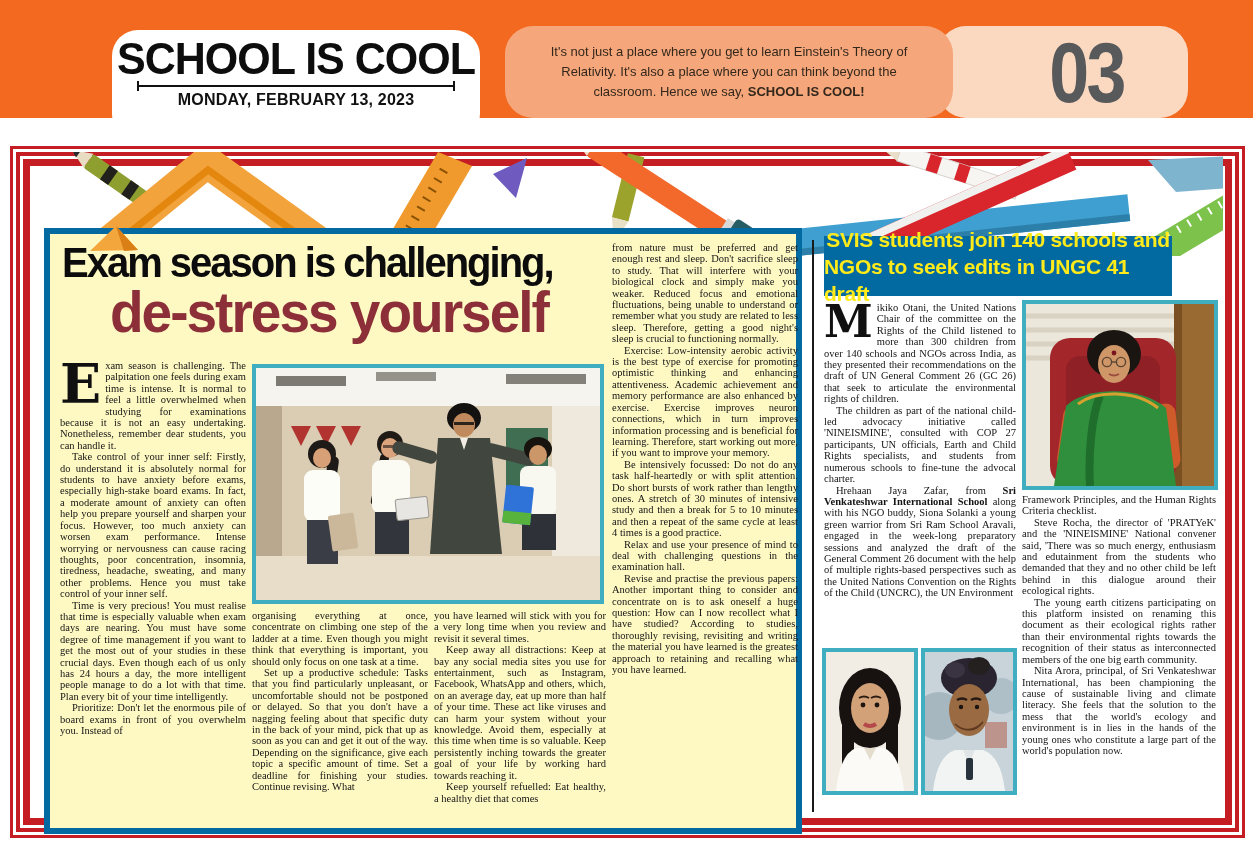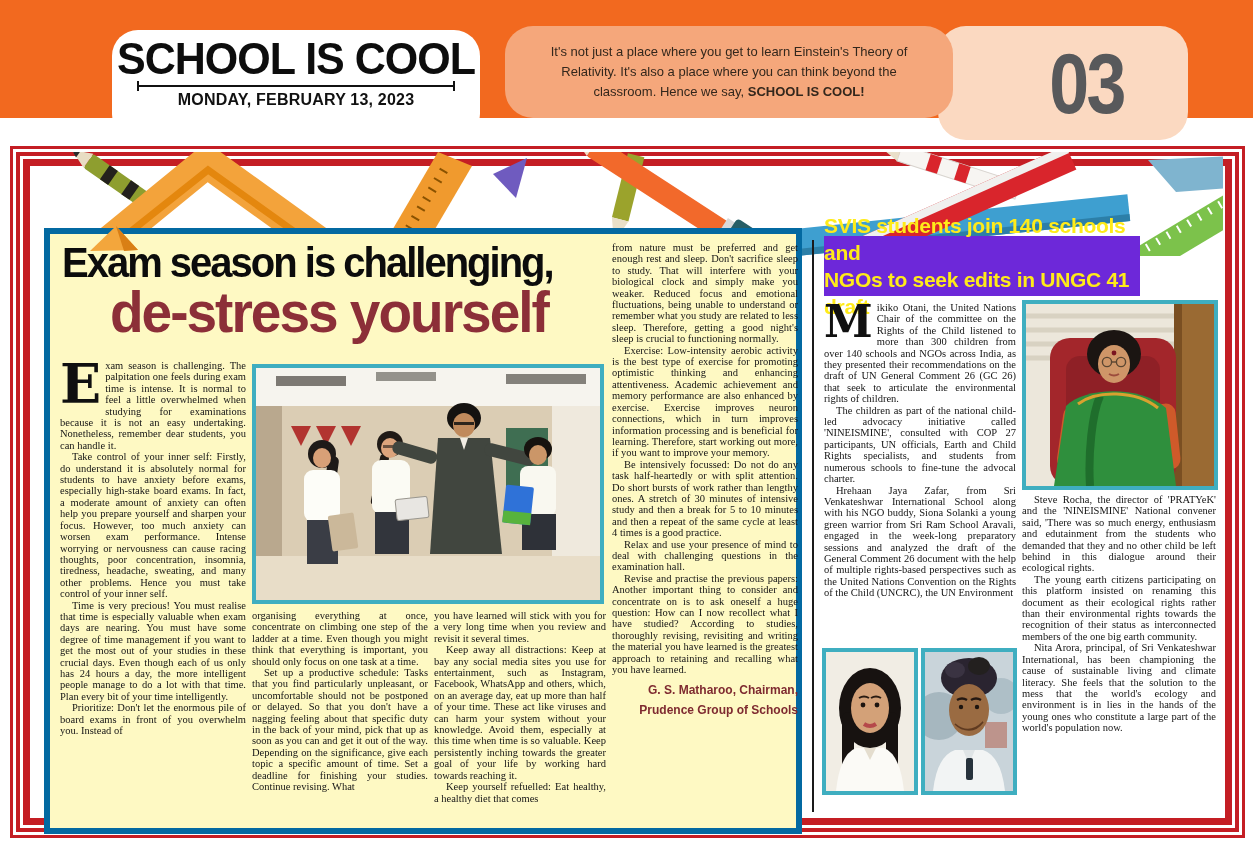--- a/index.html
+++ b/index.html
@@ -27,21 +27,21 @@
   .rule-line::before { left:0; } .rule-line::after { right:0; }
   .date-line { font-size:16px; font-weight:700; color:#111; letter-spacing:0.2px; }
   .tagline-panel {
     position:absolute; left:505px; top:26px; width:448px; height:92px;
     background:#F5A77B; border-radius:28px; z-index:2;
     display:flex; align-items:center; justify-content:center; text-align:center;
     padding:0 27px; font-size:13px; line-height:1.55; color:#33271c; font-weight:400;
   }
   .tagline-panel b { font-weight:700; color:#1f1archive512; }
   .pagenum-panel {
-    position:absolute; left:938px; top:26px; width:250px; height:114px;
+    position:absolute; left:938px; top:26px; width:250px; height:92px;
     background:#FBD9C1; border-radius:28px; z-index:1;
     display:flex; align-items:center; justify-content:center; padding-left:46px;
   }
   .pagenum {
     font-size:78px; font-weight:700; color:#58595B; letter-spacing:-3px;
     transform:scale(0.92,1.1); line-height:1;
   }
   
   .red-frame { position:absolute; left:10px; top:146px; width:1235px; height:692px; border:3px solid #C41E24; padding:3px; z-index:1; background:#fff; }
   .rf2 { width:100%; height:100%; border:4px solid #C41E24; padding:3px; }
@@ -66,30 +66,30 @@
   .c3 { left:384px; top:376px; width:172px; height:220px; }
   .c4 { left:562px; top:8px;  width:186px; height:590px; }
   .byline { margin-top:6px; text-align:right; font-family:"Liberation Sans",sans-serif; font-weight:700; font-size:12px; line-height:1.6; color:#7E2A30; }
   .photo-frame { position:absolute; border:4px solid #3FAEC0; background:#ddd; overflow:hidden; }
   .ph1 { left:202px; top:130px; width:352px; height:240px; }
   
   .divider { position:absolute; left:812px; top:240px; width:2px; height:572px; background:#1a1a1a; z-index:3; }
   
   .article-right { position:absolute; left:822px; top:236px; width:396px; height:600px; z-index:3; }
   .blue-head {
-    position:absolute; left:2px; top:0; width:316px; height:60px; background:#6d28d9;
+    position:absolute; left:2px; top:0; width:348px; height:60px; background:#0369a1;
     display:flex; flex-direction:column; align-items:center; justify-content:center;
     color:#FFEB19; font-weight:700; font-size:21px; line-height:27px; letter-spacing:-0.3px;
   }
   .rc1 { left:2px; top:66px; width:192px; height:342px; }
   .rc2 { left:200px; top:258px; width:194px; height:342px; }
   .ph-woman { left:200px; top:64px; width:196px; height:190px; }
   .ph-girl  { left:0px;  top:412px; width:96px; height:147px; }
   .ph-boy   { left:99px; top:412px; width:96px; height:147px; }
-  .bold-inline { font-weight:400; }
+  .bold-inline { font-weight:700; }
 </style>
 </head>
 <body>
 
 <div class="page">
 
   <div class="masthead-band"></div>
   <div class="title-box">
     <div class="nameplate">SCHOOL IS COOL</div>
     <div class="rule-line"></div>
@@ -250,24 +250,20 @@
       <p class="ind">Keep away all distractions: Keep at bay any social media sites you use for entertainment, such as Instagram, Facebook, WhatsApp and others, which, on an average day, eat up more than half of your time. These act like viruses and can harm your system without your knowledge. Avoid them, especially at this time when time is so valuable. Keep persistently inching towards the greater goal of your life by working hard towards reaching it.</p>
       <p class="ind">Keep yourself refuelled: Eat healthy, a healthy diet that comes</p>
     </div>
 
     <div class="col c4">
       <p>from nature must be preferred and get enough rest and sleep. Don't sacrifice sleep to study. That will interfere with your biological clock and simply make you weaker. Reduced focus and emotional fluctuations, being unable to understand or remember what you study are related to less sleep. Therefore, getting a good night's sleep is crucial to functioning normally.</p>
       <p class="ind">Exercise: Low-intensity aerobic activity is the best type of exercise for promoting optimistic thinking and enhancing attentiveness. Academic achievement and memory performance are also enhanced by exercise. Exercise improves neuron connections, which in turn improves information processing and is beneficial for learning. Therefore, start working out more, if you want to improve your memory.</p>
       <p class="ind">Be intensively focussed: Do not do any task half-heartedly or with split attention. Do short bursts of work rather than lengthy ones. A stretch of 30 minutes of intensive study and then a break for 5 to 10 minutes and then a repeat of the same cycle at least 4 times is a good practice.</p>
       <p class="ind">Relax and use your presence of mind to deal with challenging questions in the examination hall.</p>
       <p class="ind">Revise and practise the previous papers: Another important thing to consider and concentrate on is to ask oneself a huge question: How can I now recollect what I have studied? According to studies, thoroughly revising, revisiting and writing the material you have learned is the greatest approach to retaining and recalling what you have learned.</p>
-      <div class="byline">
-        <div>G. S. Matharoo, Chairman,</div>
-        <div>Prudence Group of Schools</div>
-      </div>
     </div>
   </div>
 
   <div class="divider"></div>
 
   <div class="article-right">
     <div class="blue-head">
       <div>SVIS students join 140 schools and</div>
       <div>NGOs to seek edits in UNGC 41 draft</div>
     </div>
@@ -304,20 +300,21 @@
         <g transform="rotate(-6 137 132)">
             <rect x="124" y="100" width="28" height="66" rx="10" fill="#cf5a2a"></rect>
           </g>
         <path d="M40,102 C60,82 116,82 140,104 L150,182 L28,182 Z" fill="#2f8f3d"></path>
         <path d="M74,92 C66,110 62,150 64,182" stroke="#1f6e2c" stroke-width="8" fill="none"></path>
         <path d="M52,100 C70,86 110,86 132,104" stroke="#d8a12f" stroke-width="3" fill="none"></path>
       </svg>
     </div>
 
     <div class="col rc2">
+      <p>Framework Principles, and the Human Rights Criteria checklist.</p>
       <p class="ind">Steve Rocha, the director of 'PRATYeK' and the 'NINEISMINE' National convener said, 'There was so much energy, enthusiasm and edutainment from the students who demanded that they and no other child be left behind in this dialogue around their ecological rights.</p>
       <p class="ind">The young earth citizens participating on this platform insisted on renaming this document as their ecological rights rather than their environmental rights towards the recognition of their status as interconnected members of the one big earth community.</p>
       <p class="ind">Nita Arora, principal, of Sri Venkateshwar International, has been championing the cause of sustainable living and climate literacy. She feels that the solution to the mess that the world's ecology and environment is in lies in the hands of the young ones who constitute a large part of the world's population now.</p>
     </div>
 
     <div class="photo-frame ph-girl">
       <svg viewBox="0 0 88 139" width="88" height="139">
         <rect width="88" height="139" fill="#f1ede4"></rect>
         <ellipse cx="44" cy="56" rx="31" ry="40" fill="#171210"></ellipse>
         <rect x="16" y="60" width="12" height="66" rx="6" fill="#171210"></rect>

